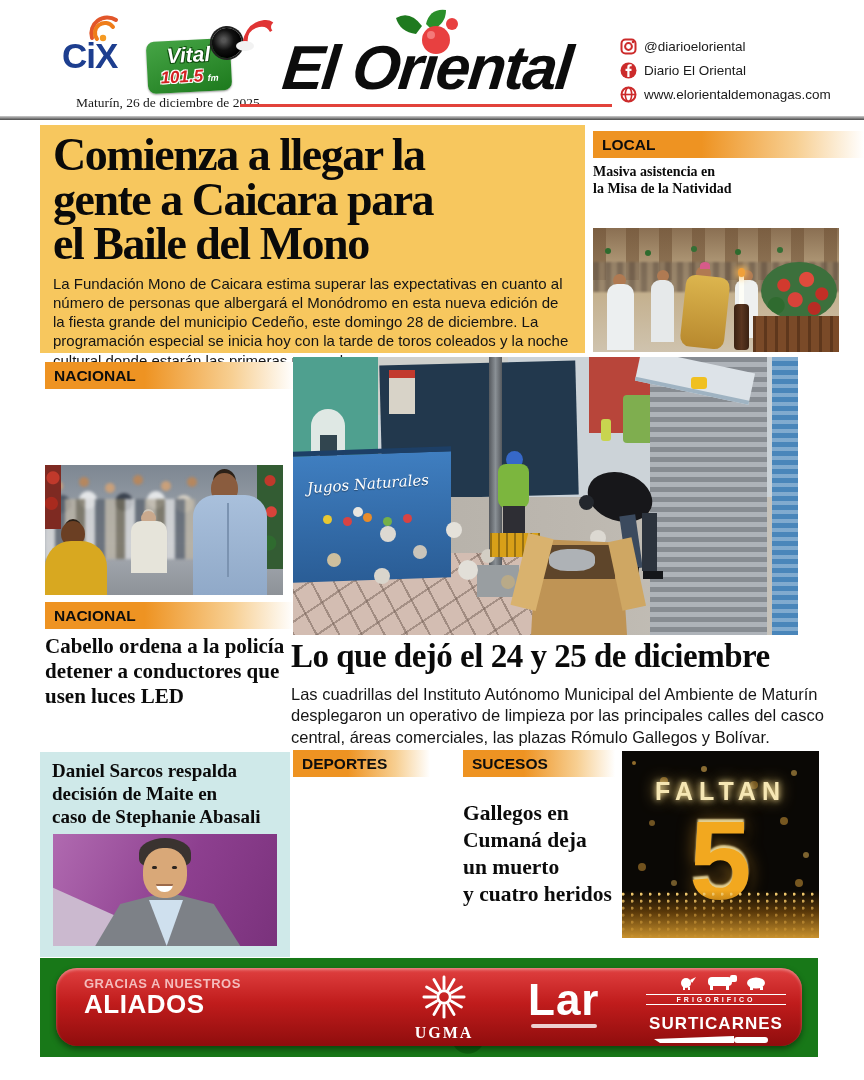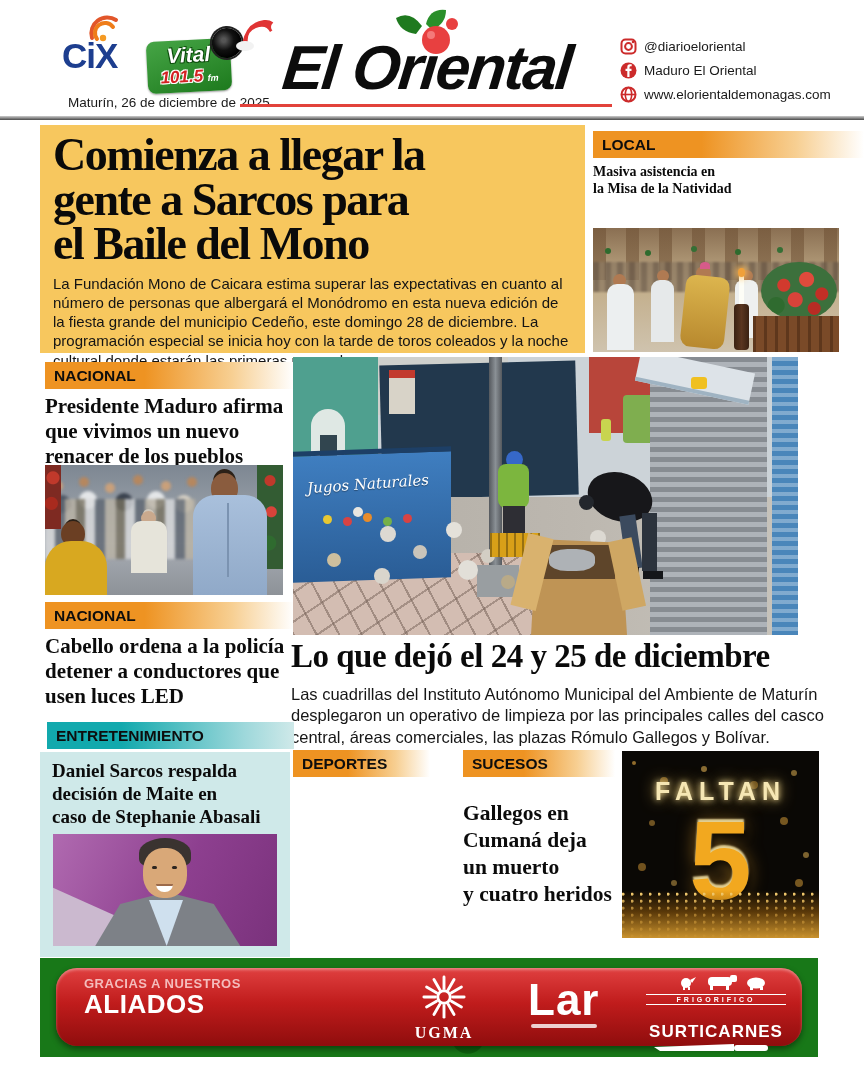--- a/index.html
+++ b/index.html
@@ -75,21 +75,21 @@
     <span class="cix-txt">CiX</span>
   </div>
 
   <div class="ab vital-box" style="left:147px;top:40px;">
     <span class="vital-name">Vital</span>
     <span class="vital-freq">101.5</span>
     <span class="vital-band">fm</span>
     <div class="ab speaker" style="right:-12px;top:-10px;"></div>
   </div>
 
-  <div class="ab edition-date" style="left:68px;top:95px;">Maturín, 26 de diciembre de 2025</div>
+  <div class="ab edition-date" style="left:76px;top:95px;font-family:Liberation Serif, serif;">Maturín, 26 de diciembre de 2025</div>
 
   <div class="ab mast" style="left:238px;top:32px;width:378px;text-align:center;">El Oriental</div>
   <div class="ab mast-underline" style="left:240px;top:104px;width:372px;"></div>
 
   <svg class="ab" style="left:232px;top:14px;" width="48" height="42" viewBox="0 0 48 42">
     <path d="M10 30 Q14 8 32 6 Q42 5 44 14 L38 18 Q34 10 24 14 Q14 18 16 30 Z" fill="#e03434"></path>
     <ellipse cx="13" cy="32" rx="9" ry="5" fill="#f2f2f2"></ellipse>
     <circle cx="44" cy="13" r="5" fill="#fff"></circle>
   </svg>
   <svg class="ab" style="left:392px;top:8px;" width="78" height="52" viewBox="0 0 78 52">
@@ -107,37 +107,37 @@
         <circle cx="8.5" cy="8.5" r="3.4" fill="none" stroke="#cc2b2b" stroke-width="2"></circle>
         <circle cx="13" cy="4" r="1.3" fill="#cc2b2b"></circle>
       </svg>
       <span class="soc-txt">@diarioeloriental</span>
     </div>
     <div class="soc-row">
       <svg width="17" height="17" viewBox="0 0 17 17">
         <circle cx="8.5" cy="8.5" r="8" fill="#cc2b2b"></circle>
         <path d="M9.5 15 V9 h2 V6.8 h-2 V5.4 q0-1.2 1.2-1.2 h1 V2.2 h-1.8 q-2.6 0-2.6 2.8 v1.8 H5.5 V9 h1.8 v6 Z" fill="#fff"></path>
       </svg>
-      <span class="soc-txt">Maduro El Oriental</span>
+      <span class="soc-txt">Diario El Oriental</span>
     </div>
     <div class="soc-row">
       <svg width="17" height="17" viewBox="0 0 17 17">
         <circle cx="8.5" cy="8.5" r="7" fill="none" stroke="#cc2b2b" stroke-width="2"></circle>
         <ellipse cx="8.5" cy="8.5" rx="3.2" ry="7" fill="none" stroke="#cc2b2b" stroke-width="1.6"></ellipse>
         <line x1="1.5" y1="8.5" x2="15.5" y2="8.5" stroke="#cc2b2b" stroke-width="1.6"></line>
       </svg>
       <span class="soc-txt">www.elorientaldemonagas.com</span>
     </div>
   </div>
 
   <div class="ab header-rule" style="left:0;top:116px;width:864px;"></div>
 
   <div class="ab lead-box" style="left:40px;top:125px;width:545px;height:228px;">
     <div class="lead-h">Comienza a llegar la
-gente a Sarcos para
+gente a Caicara para
 el Baile del Mono</div>
     <div class="lead-deck">La Fundación Mono de Caicara estima superar las expectativas en cuanto al número de personas que albergará el Monódromo en esta nueva edición de la fiesta grande del municipio Cedeño, este domingo 28 de diciembre. La programación especial se inicia hoy con la tarde de toros coleados y la noche cultural donde estarán las primeras parrandas moneras.</div>
   </div>
 
   <div class="ab bar" style="left:593px;top:131px;width:262px;">LOCAL</div>
   <div class="ab sec-h" style="left:593px;top:164px;width:262px;font-size:14px;">Masiva asistencia en
 la Misa de la Natividad</div>
 
   <div class="ab photo" style="left:593px;top:228px;width:246px;height:124px;">
     <div class="ab" style="inset:0;background:linear-gradient(180deg,#8a6f52 0%,#c2ad89 45%,#cfc3ae 100%);"></div>
@@ -154,23 +154,20 @@
     <div class="ab" style="left:148px;top:42px;width:12px;height:12px;border-radius:50%;background:#b07a52;"></div>
     <div class="ab" style="left:142px;top:52px;width:23px;height:58px;background:#eef0ef;border-radius:8px 8px 0 0;"></div>
     <div class="ab" style="left:146px;top:48px;width:5px;height:28px;background:#fdfdf6;"></div>
     <div class="ab" style="left:145px;top:40px;width:7px;height:9px;border-radius:50%;background:#f0a03a;box-shadow:0 0 6px 2px rgba(255,190,90,.9);"></div>
     <div class="ab" style="left:141px;top:76px;width:15px;height:46px;background:linear-gradient(90deg,#3a2212,#5a3620,#3a2212);border-radius:4px;"></div>
     <div class="ab" style="left:168px;top:34px;width:76px;height:58px;border-radius:50%;background:radial-gradient(circle at 30% 40%,#d23a2e 6px,transparent 7px),radial-gradient(circle at 60% 30%,#e04a3c 7px,transparent 8px),radial-gradient(circle at 80% 55%,#c22f26 6px,transparent 7px),radial-gradient(circle at 45% 65%,#d8433a 7px,transparent 8px),radial-gradient(circle at 70% 80%,#b82c24 6px,transparent 7px),radial-gradient(circle at 20% 75%,#2f6b2f 8px,transparent 9px),#3c703c;"></div>
     <div class="ab" style="left:160px;top:88px;width:86px;height:36px;background:repeating-linear-gradient(90deg,#5e371c 0 3px,#7a4a28 3px 11px);"></div>
   </div>
 
   <div class="ab bar" style="left:45px;top:362px;width:240px;">NACIONAL</div>
-  <div class="ab sec-h" style="left:45px;top:394px;width:252px;font-size:21px;">Presidente Maduro afirma
-que vivimos un nuevo
-renacer de los pueblos</div>
 
   <div class="ab photo" style="left:45px;top:465px;width:238px;height:130px;">
     <div class="ab" style="inset:0;background:linear-gradient(180deg,#7d8792 0%,#a8adb4 60%,#8d9298 100%);"></div>
     <div class="ab" style="inset:0;filter:blur(1.5px);">
       <div class="ab" style="left:8px;top:16px;width:10px;height:10px;border-radius:50%;background:#c9a07a;box-shadow:26px -4px 0 #b5875f,52px 2px 0 #c9a07a,80px -6px 0 #b5875f,108px 0 0 #c9a07a,134px -4px 0 #b5875f,30px 14px 0 4px #e4e6e8,66px 16px 0 4px #39414d,98px 14px 0 4px #e4e6e8,4px 18px 0 4px #4b5563,126px 18px 0 4px #d8d2c6;"></div>
       <div class="ab" style="left:0;top:34px;width:150px;height:60px;background:repeating-linear-gradient(90deg,#d9dadc 0 10px,#5d6570 10px 20px,#b9b2a4 20px 31px,#76705f 31px 40px);opacity:.8;"></div>
     </div>
     <div class="ab" style="left:0;top:0;width:16px;height:64px;background:radial-gradient(circle at 50% 20%,#c0392b 6px,transparent 7px),radial-gradient(circle at 40% 60%,#a82a1e 6px,transparent 7px),#7e2a22;"></div>
     <div class="ab" style="left:212px;top:0;width:26px;height:104px;background:radial-gradient(circle at 50% 15%,#c0392b 5px,transparent 6px),radial-gradient(circle at 55% 45%,#d8433a 5px,transparent 6px),radial-gradient(circle at 45% 75%,#2f6b2f 7px,transparent 8px),#335c33;"></div>
     <div class="ab" style="left:96px;top:46px;width:15px;height:15px;border-radius:50%;background:#caa98d;box-shadow:0 -4px 0 -2px #cfc7bb;"></div>
@@ -226,21 +223,20 @@
     <div class="ab" style="left:238px;top:182px;width:96px;height:96px;background:#bf9455;clip-path:polygon(6% 0,94% 4%,100% 100%,0 100%);"></div>
     <div class="ab" style="left:250px;top:188px;width:72px;height:34px;background:#5e452a;"></div>
     <div class="ab" style="left:256px;top:192px;width:46px;height:22px;border-radius:40%;background:#aeb2b6;"></div>
     <div class="ab" style="left:226px;top:178px;width:26px;height:74px;background:#d9b26e;transform:rotate(14deg);"></div>
     <div class="ab" style="left:322px;top:182px;width:24px;height:70px;background:#cfa763;transform:rotate(-12deg);"></div>
   </div>
 
   <div class="ab big-h" style="left:291px;top:638px;">Lo que dejó el 24 y 25 de diciembre</div>
   <div class="ab body-txt" style="left:291px;top:684px;width:552px;">Las cuadrillas del Instituto Autónomo Municipal del Ambiente de Maturín desplegaron un operativo de limpieza por las principales calles del casco central, áreas comerciales, las plazas Rómulo Gallegos y Bolívar.</div>
 
-  <div class="ab bar bar-teal" style="left:47px;top:722px;width:238px;">ENTRETENIMIENTO</div>
   <div class="ab ent-panel" style="left:40px;top:752px;width:250px;height:205px;">
     <div class="sec-h" style="position:absolute;left:12px;top:8px;width:232px;font-size:19px;">Daniel Sarcos respalda
 decisión de Maite en
 caso de Stephanie Abasali</div>
     <div class="photo ab" style="left:13px;top:82px;width:224px;height:112px;">
       <div class="ab" style="inset:0;background:linear-gradient(115deg,#b06ab0 0%,#8d3f8f 55%,#7a327c 100%);"></div>
       <div class="ab" style="inset:0;background:#cbb9cf;clip-path:polygon(0 48%,58% 100%,0 100%);"></div>
       <div class="ab" style="left:36px;top:58px;width:156px;height:54px;background:#7d8187;clip-path:polygon(4% 100%,20% 22%,50% 0,80% 22%,97% 100%);"></div>
       <div class="ab" style="left:96px;top:66px;width:34px;height:46px;background:#cfe0ee;clip-path:polygon(0 0,100% 0,52% 100%);"></div>
       <div class="ab" style="left:86px;top:4px;width:52px;height:30px;border-radius:50% 50% 30% 30%;background:#3a3330;"></div>
@@ -303,21 +299,21 @@
             <rect x="42" y="13" width="2" height="3" fill="#fff"></rect>
           <rect x="62" y="3" width="24" height="9" rx="4" fill="#fff"></rect>
             <rect x="84" y="1" width="7" height="7" rx="2" fill="#fff"></rect>
             <rect x="64" y="11" width="3" height="5" fill="#fff"></rect>
             <rect x="80" y="11" width="3" height="5" fill="#fff"></rect>
           <ellipse cx="110" cy="9" rx="9" ry="5.5" fill="#fff"></ellipse>
             <rect x="104" y="13" width="3" height="3" fill="#fff"></rect>
             <rect x="114" y="13" width="3" height="3" fill="#fff"></rect>
         </svg>
         <div class="surti-top" style="border-top:1.5px solid #fff;border-bottom:1.5px solid #fff;padding:1px 0;">FRIGORIFICO</div>
-        <div class="surti-txt" style="margin-top:18px;">SURTICARNES</div>
+        <div class="surti-txt" style="margin-top:10px;">SURTICARNES</div>
         <svg width="140" height="14" viewBox="0 0 140 14" style="margin-top:1px;">
           <polygon points="8,6 88,3 88,10 14,10" fill="#fff"></polygon>
           <rect x="88" y="4" width="34" height="6" rx="3" fill="#fff"></rect>
         </svg>
       </div>
     </div>
   </div>
 
 </div>
 

